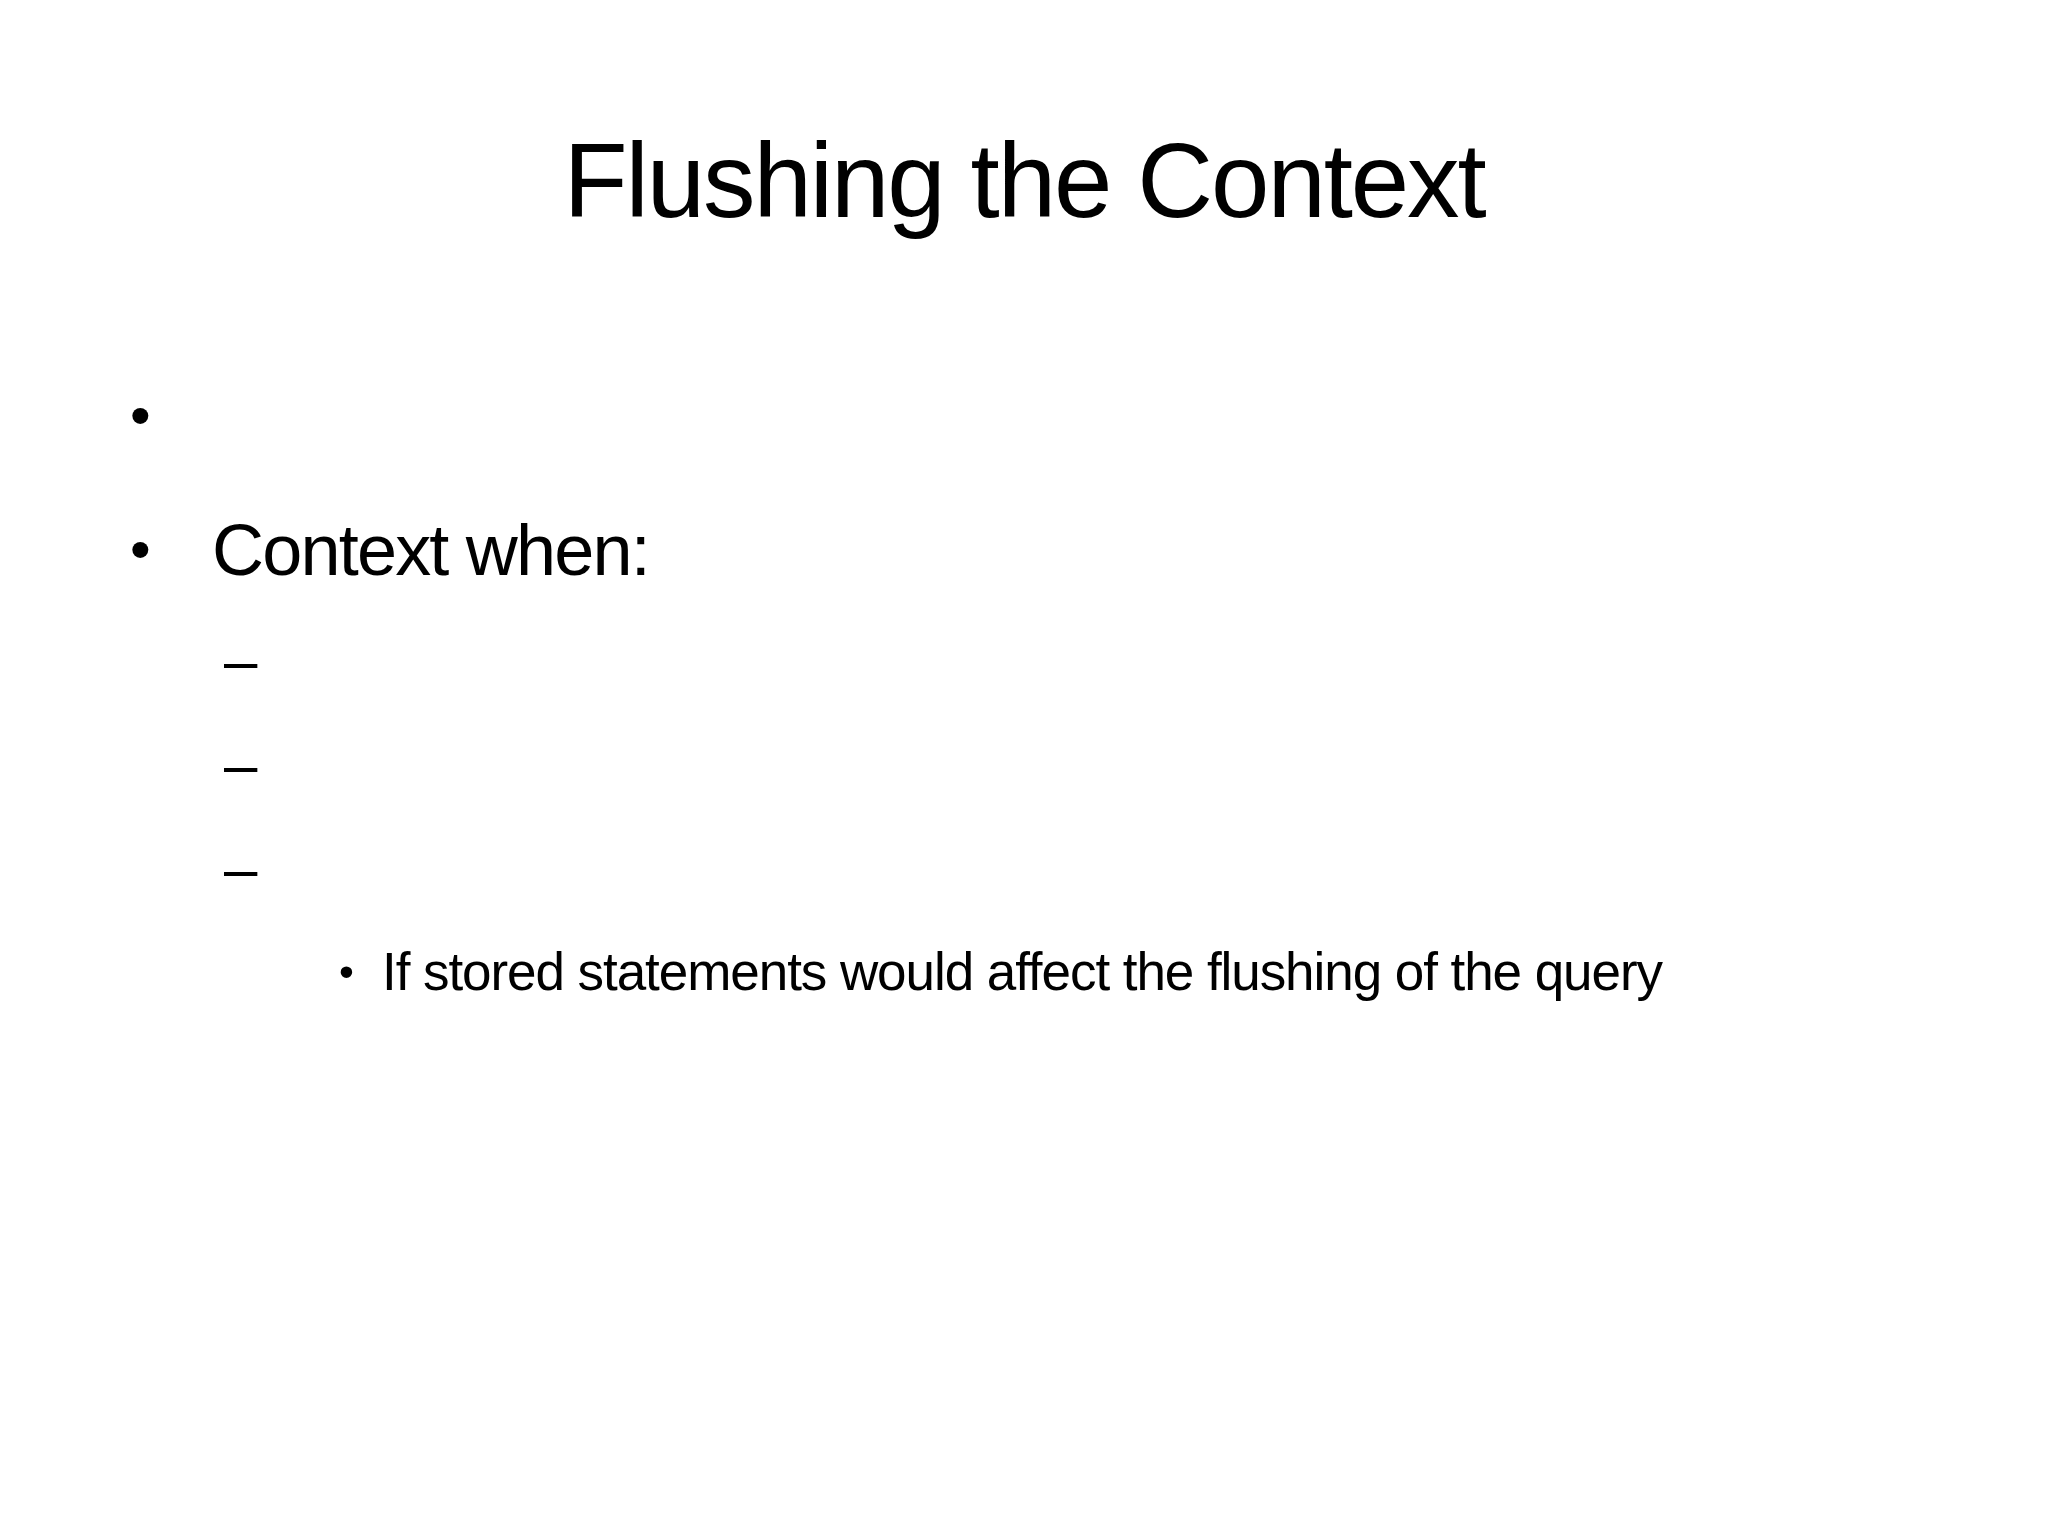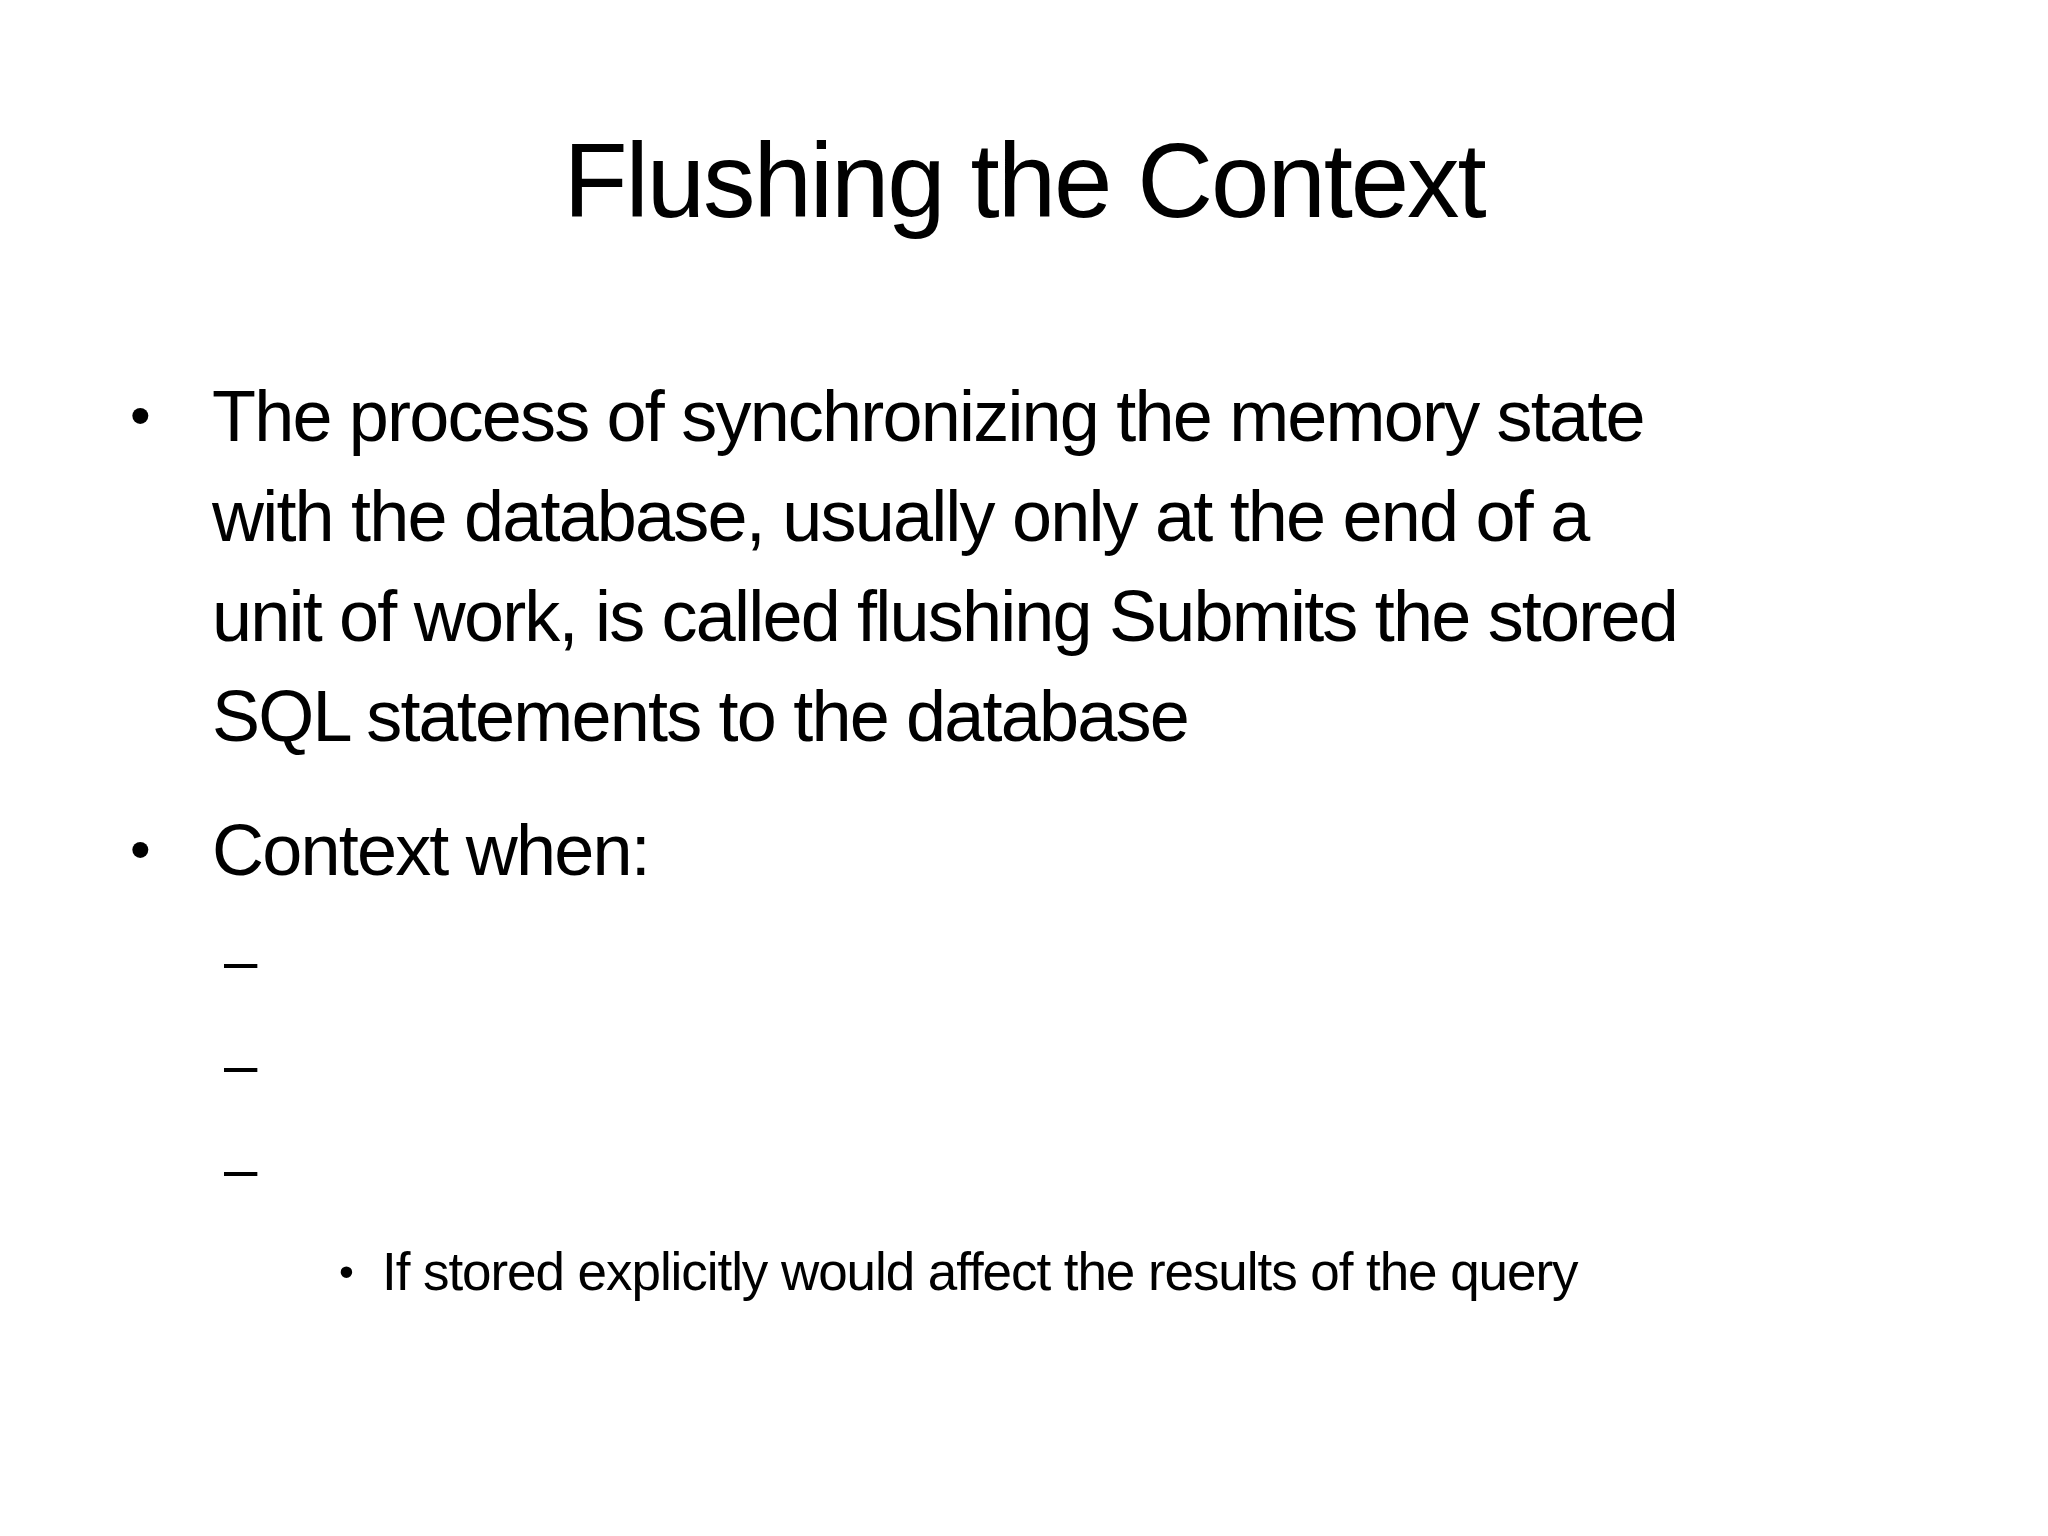--- a/index.html
+++ b/index.html
@@ -68,24 +68,20 @@
 <body>
 
 <div class="slide">
 
   <div class="slide-title">Flushing the Context</div>
 
   <div class="content">
 
     <div class="bullet lvl1">
       <span class="marker">•</span>
-      <span class="txt">The process of synchronizing the memory state
-with the database, usually only at the end of a
-unit of work, is called flushing Submits the stored
-SQL statements to the database</span>
     </div>
 
     <div class="bullet lvl1 second">
       <span class="marker">•</span>
       <span class="txt">Context when:</span>
     </div>
 
     <div class="bullet lvl2 m-first">
       <span class="marker">–</span>
     </div>
@@ -93,17 +89,17 @@
     <div class="bullet lvl2 m-next">
       <span class="marker">–</span>
     </div>
 
     <div class="bullet lvl2 m-next">
       <span class="marker">–</span>
     </div>
 
     <div class="bullet lvl3">
       <span class="marker">•</span>
-      <span class="txt">If stored explicitly would affect the results of the query</span>
+      <span class="txt">If stored statements would affect the flushing of the query</span>
     </div>
 
   </div>
 </div>
 
 </body></html>

